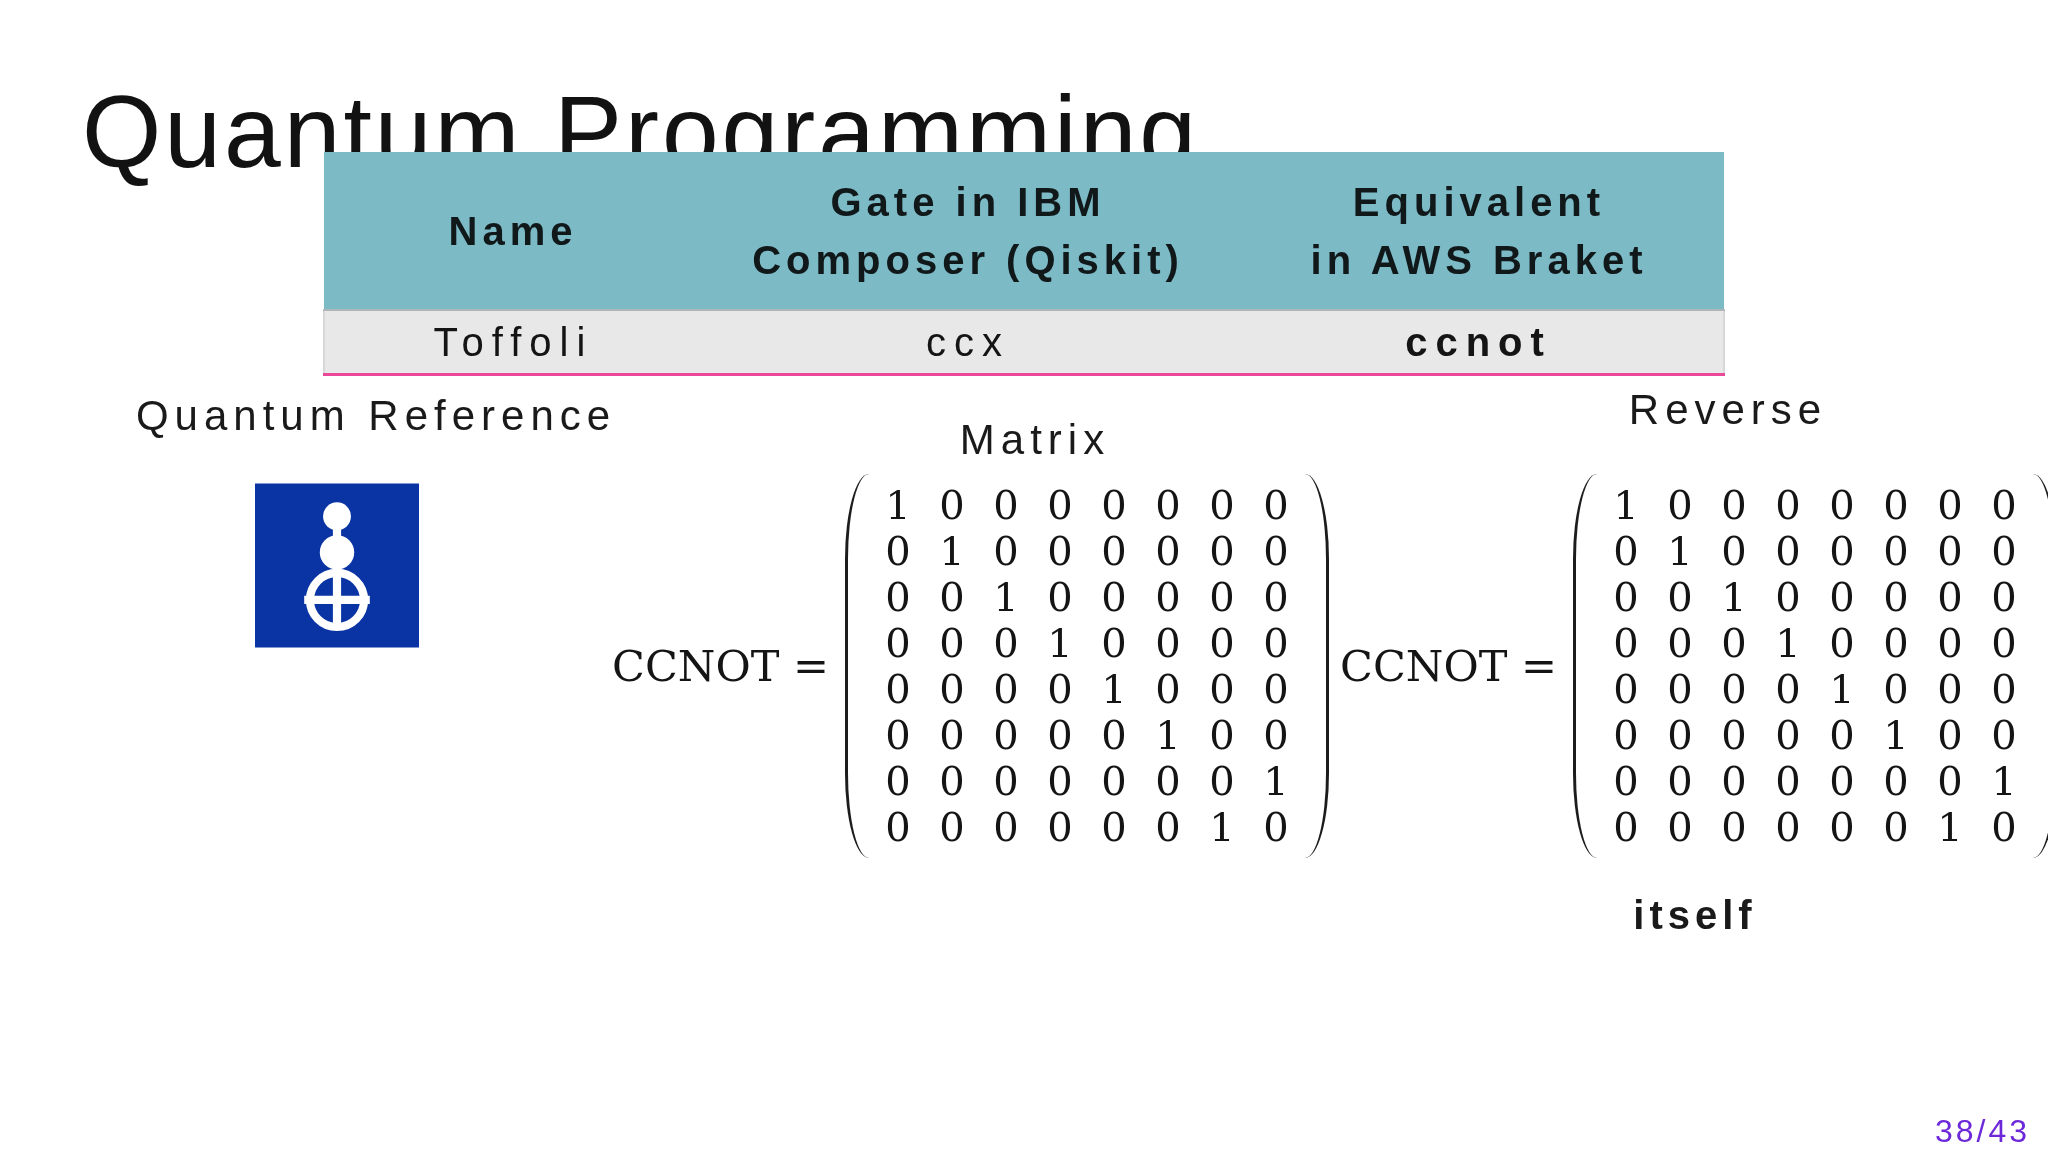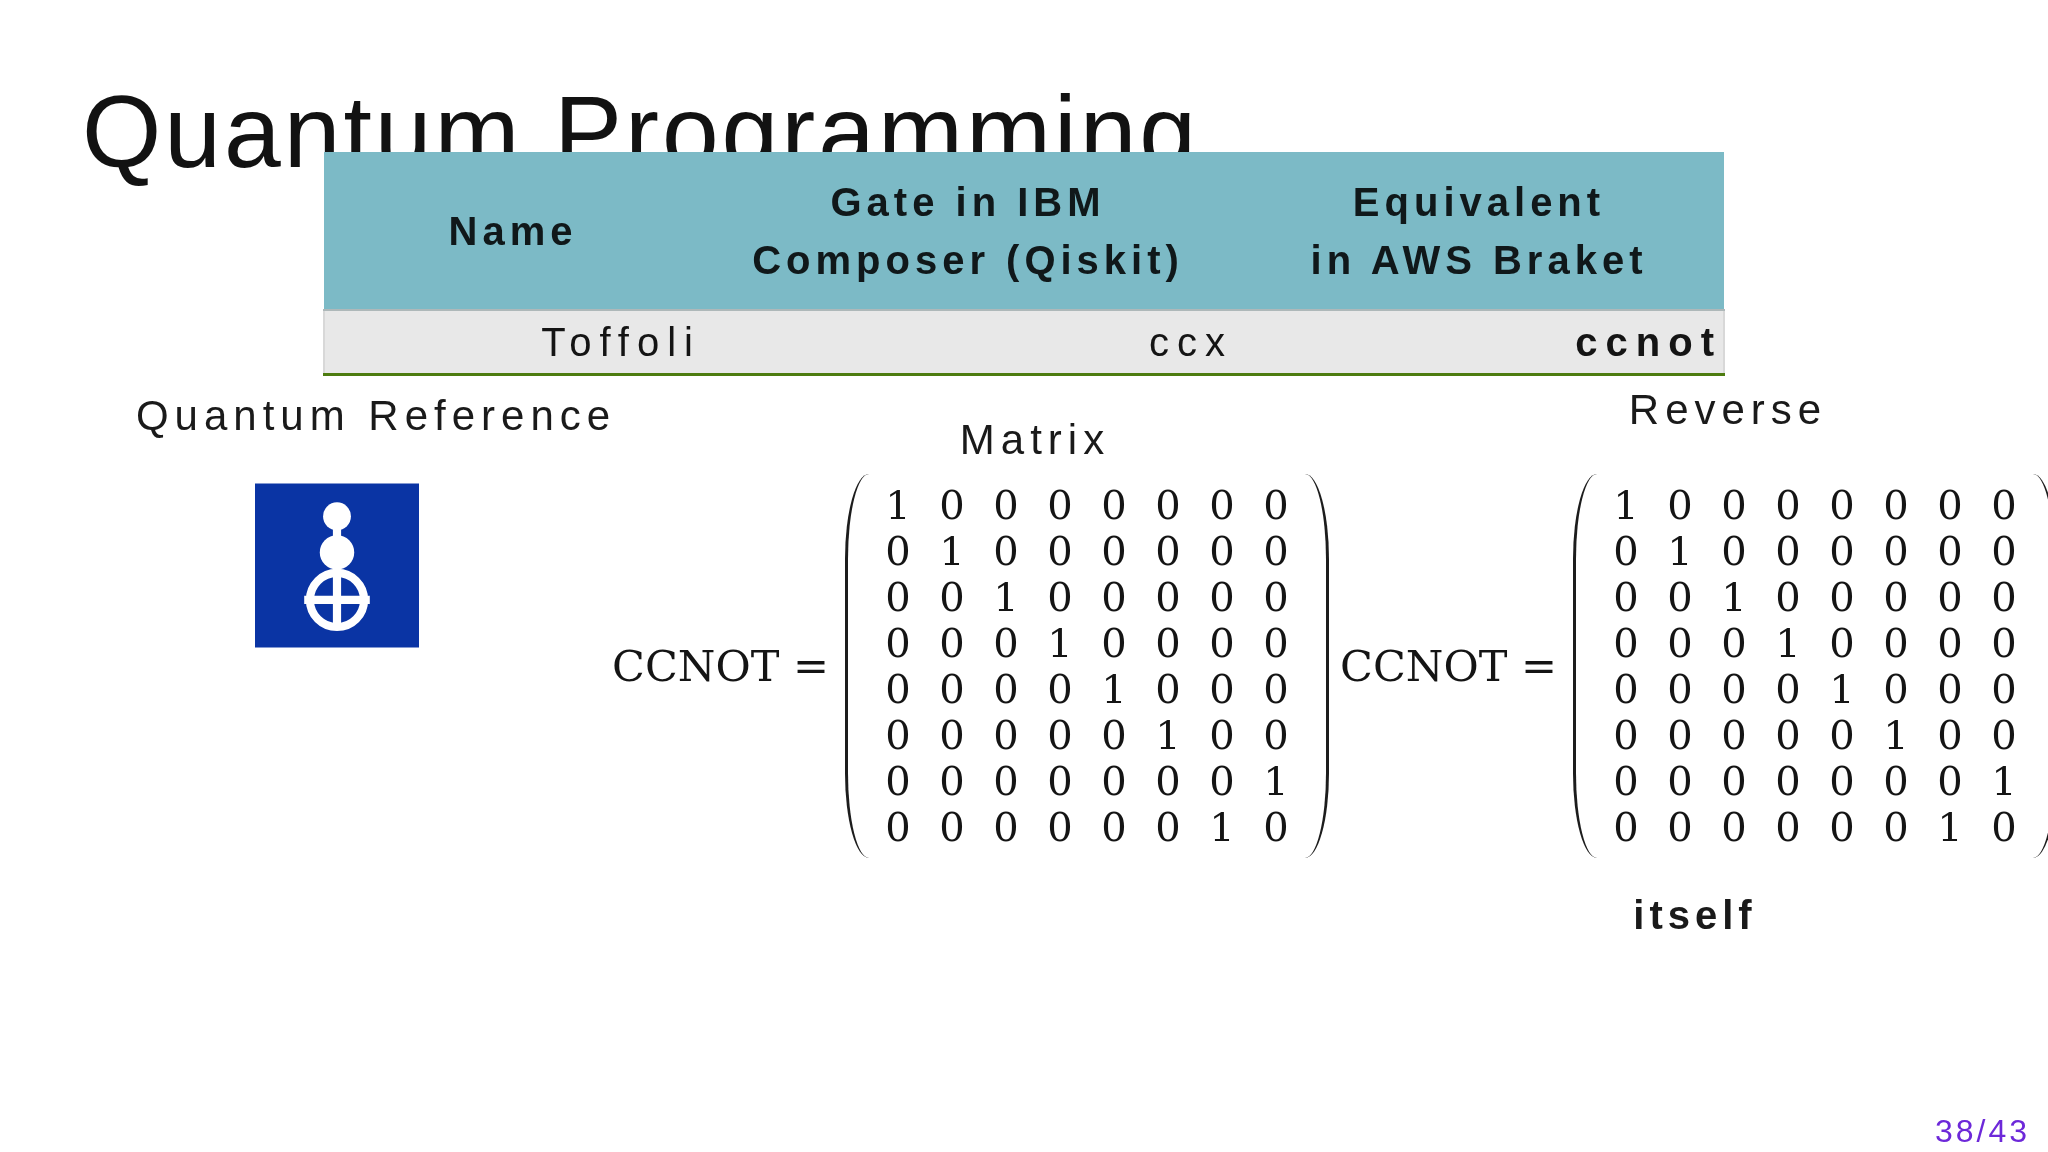--- a/index.html
+++ b/index.html
@@ -45,24 +45,24 @@
     white-space: pre-line;
     line-height: 1.45;
     color: #10181a;
     border-bottom: 2px solid #aeb8b9;
   }
   table.gate-table td {
     background: var(--row-bg, #e8e8e8);
     height: 60px;
     font-size: 40px;
     letter-spacing: 8px;
-    text-align: right;
+    text-align: center;
     vertical-align: middle;
     color: #141414;
-    border-bottom: 3px solid #4d7c0f;
+    border-bottom: 3px solid #ec4899;
   }
   table.gate-table td:first-child { border-left: 2px solid #d8d8d8; }
   table.gate-table td:last-child  { border-right: 2px solid #d8d8d8; font-weight: bold; }
 
   
   .lbl {
     position: absolute;
     font-size: 42px;
     letter-spacing: 6px;
     color: #1a1a1a;

